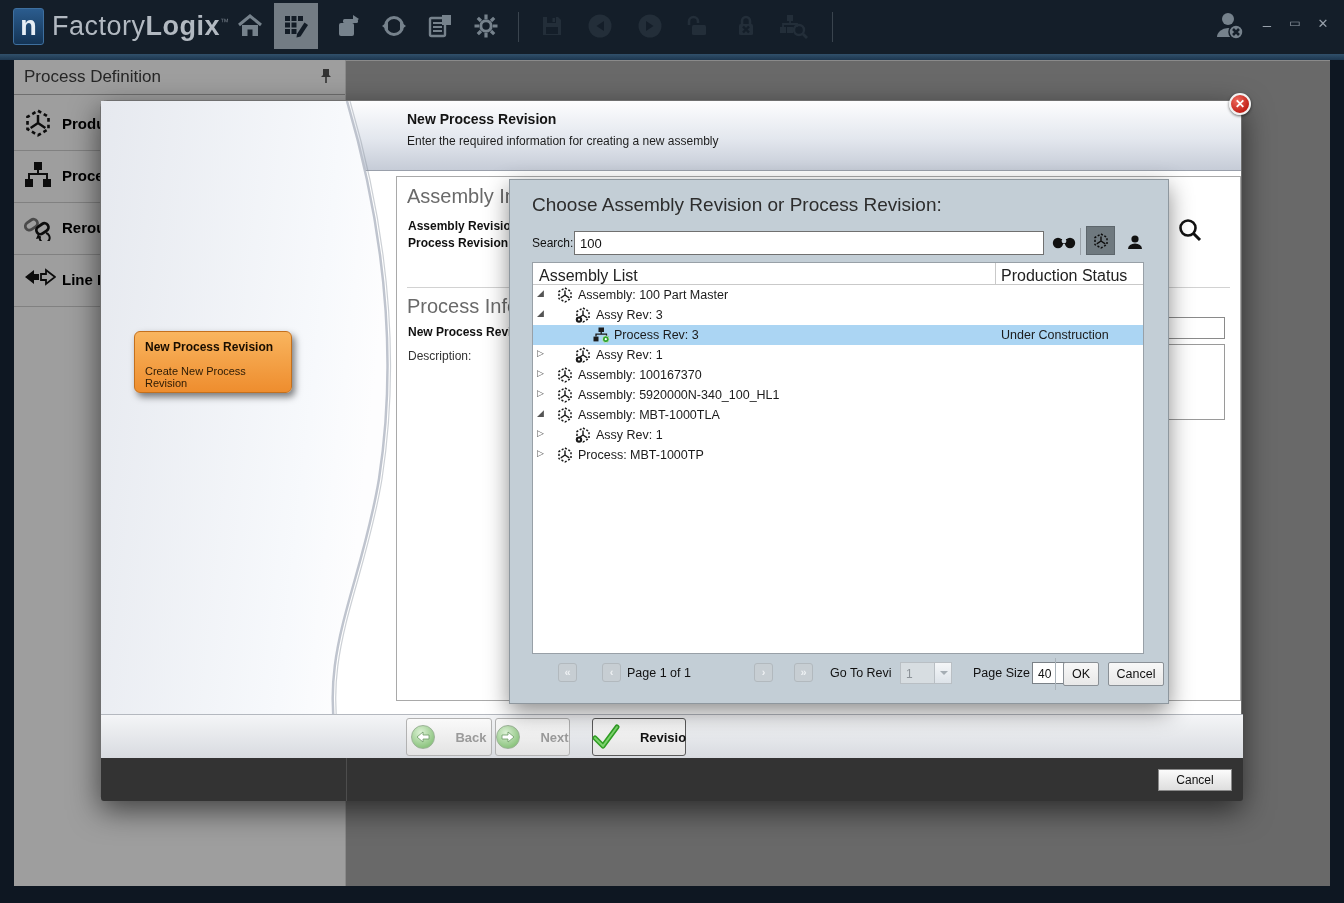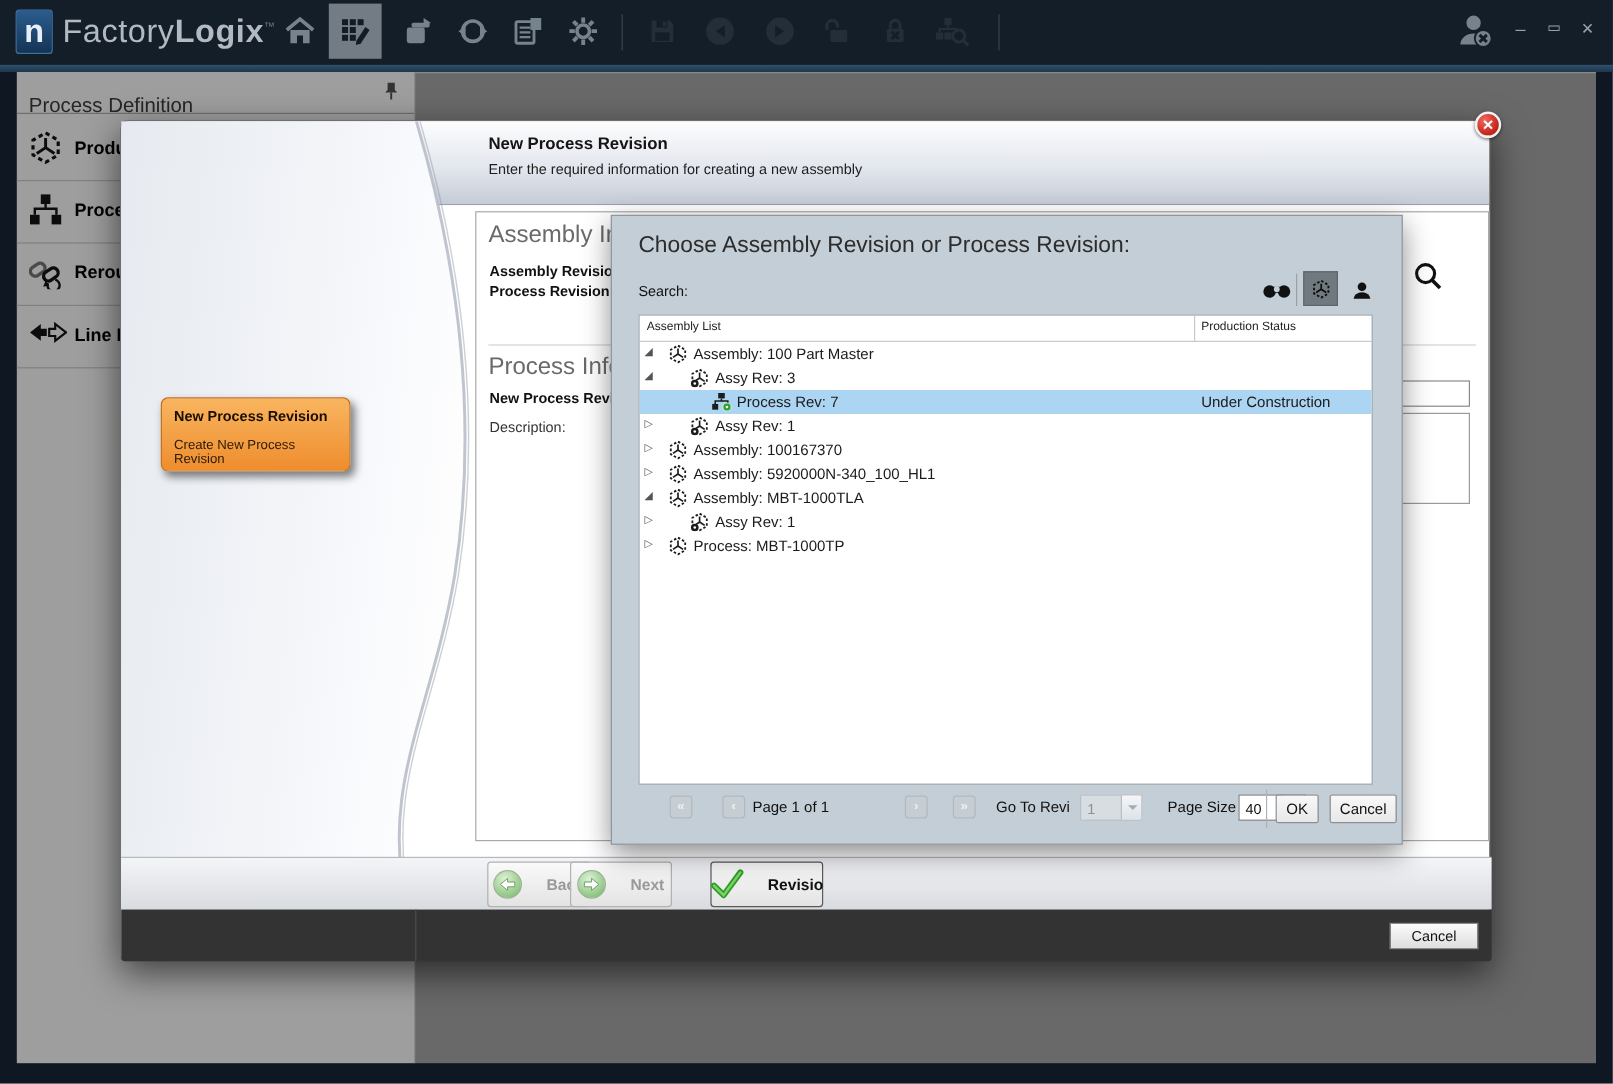--- a/index.html
+++ b/index.html
@@ -17,21 +17,21 @@
   .brand sup { font-size:9px; color:#6d7680; }
   .tb-icon { position:absolute; top:3px; width:44px; height:46px; display:flex; align-items:center; justify-content:center; color:#76828c; }
   .tb-icon.selected { background:#737c84; color:#131c26; }
   .tb-icon.disabled { color:#232e39; }
   .tb-divider { position:absolute; top:12px; width:1px; height:30px; background:#3a444e; }
   .win-ctrl { position:absolute; top:16px; color:#98a1ab; font-size:15px; width:22px; text-align:center; cursor:default; }
 
   
   .sidebar { position:absolute; left:14px; top:60px; width:331px; height:826px; background:#9e9e9e; }
   .sidebar-header { position:absolute; left:0; top:0; width:100%; height:35px; border-bottom:1px solid #6f6f6f; }
-  .sidebar-title { position:absolute; left:10px; top:7px; font-size:17px; font-weight:300; color:#262626;margin-top:11px; }
+  .sidebar-title { position:absolute; left:10px; top:7px; font-size:17px; font-weight:300; color:#262626; }
   .pin { position:absolute; right:12px; top:8px; color:#333; }
   .sb-item { position:absolute; left:0; width:100%; height:48px; }
   .sb-item .sb-ico { position:absolute; left:10px; top:9px; color:#0c0c0c; }
   .sb-item .sb-label { position:absolute; left:48px; top:15px; font-size:15px; font-weight:bold; color:#000; white-space:nowrap; }
   .sb-sep { position:absolute; left:0; width:100%; height:1px; background:#818181; }
   .mainarea { position:absolute; left:345px; top:60px; width:985px; height:826px; background:#696969; border-left:1px solid #8a8a8a; border-top:1px solid #8a8a8a; }
 
   
   .dialog { position:absolute; left:100px; top:100px; width:1142px; height:700px; background:#ffffff;
       border:1px solid #6f6f6f; border-radius:7px 7px 3px 3px; box-shadow:0 10px 30px rgba(0,0,0,.6); }
@@ -78,21 +78,21 @@
       border:1px solid #8e979e; box-shadow:0 8px 22px rgba(0,0,0,.45); }
   .pk-title { position:absolute; left:22px; top:14px; font-size:19px; font-weight:300; color:#2d2d2d; }
   .pk-search-label { position:absolute; left:22px; top:56px; font-size:12px; color:#111; }
   .pk-search-input { position:absolute; left:64px; top:51px; width:470px; height:24px; background:#fff; border:1px solid #707070; font-size:13px; color:#111; padding:3px 5px; font-family:"Liberation Sans",sans-serif; }
   .pk-binoc { position:absolute; left:542px; top:54px; color:#111; }
   .pk-vline { position:absolute; left:570px; top:48px; width:1px; height:27px; background:#9aa2a9; }
   .pk-cube-btn { position:absolute; left:576px; top:46px; width:29px; height:29px; background:#6f797f; border:1px solid #5d666c; display:flex; align-items:center; justify-content:center; color:#0d0d0d; }
   .pk-person-btn { position:absolute; left:611px; top:49px; width:27px; height:25px; display:flex; align-items:center; justify-content:center; color:#111; }
 
   .listbox { position:absolute; left:22px; top:82px; width:612px; height:392px; background:#fff; border:1px solid #98a0a7; }
-  .list-header { position:absolute; left:0; top:0; width:100%; height:22px; border-bottom:1px solid #c9c9c9; font-size:10px; color:#222; }
+  .list-header { position:absolute; left:0; top:0; width:100%; height:22px; border-bottom:1px solid #c9c9c9; font-size:16px; color:#222; }
   .col1-h { position:absolute; left:6px; top:4px; }
   .col2-h { position:absolute; left:468px; top:4px; }
   .col-div { position:absolute; left:462px; top:0; width:1px; height:22px; background:#c9c9c9; }
   .tree-row { position:absolute; left:0; width:100%; height:20px; font-size:12.5px; color:#1b1b1b; }
   .tree-row.selected { background:#abd5f3; }
   .tr-exp { position:absolute; left:4px; top:3px; width:12px; font-size:9px; color:#555; }
   .tr-ico { position:absolute; top:2px; }
   .tr-label { position:absolute; top:3px; white-space:nowrap; }
   .tr-status { position:absolute; left:468px; top:3px; white-space:nowrap; }
 
@@ -347,21 +347,21 @@
   <button class="wiz-btn" style="left:305px;width:86px">
     <span class="gcircle">
         <span>
           <svg width="14" height="14" viewBox="0 0 14 14" fill="currentColor">
             <path d="M13,5 H7 V2 L1,7 L7,12 V9 H13 Z" fill="#fff" stroke="#6d9a66" stroke-width="0.8"></path>
           </svg>
         </span>
       </span>
     <span>Back</span>
   </button>
-  <button class="wiz-btn" style="left:374px;width:85px">
+  <button class="wiz-btn" style="left:394px;width:75px">
     <span class="gcircle">
         <span>
           <svg width="14" height="14" viewBox="0 0 14 14" fill="currentColor">
             <path d="M1,5 H7 V2 L13,7 L7,12 V9 H1 Z" fill="#fff" stroke="#6d9a66" stroke-width="0.8"></path>
           </svg>
         </span>
       </span>
     <span>Next</span>
   </button>
   <button class="wiz-btn enabled" style="left:491px;width:94px">
@@ -373,20 +373,21 @@
   </button>
 
   <div class="darkstrip">
     <div class="strip-line"></div>
     <div class="cancel-btn">Cancel</div>
   </div>
 
   <div class="popup">
     <div class="pk-title">Choose Assembly Revision or Process Revision:</div>
     <div class="pk-search-label">Search:</div>
+    <input class="pk-search-input" value="100" style="">
     <div class="pk-binoc"><span><svg width="24" height="16" viewBox="0 0 24 16" fill="currentColor">
             <circle cx="6" cy="9" r="5.2"></circle>
             <circle cx="18" cy="9" r="5.2"></circle>
             <rect x="8" y="5" width="8" height="5"></rect>
             <circle cx="12" cy="7" r="2.4" fill="#c3ced6"></circle>
           </svg></span></div>
     <div class="pk-vline"></div>
     <div class="pk-cube-btn">
         <span>
           <svg width="16" height="16" viewBox="0 0 16 16" fill="currentColor">
@@ -438,21 +439,21 @@
             <span class="tr-ico" style="left:60px">
               <svg width="17" height="16" viewBox="0 0 17 16" fill="currentColor">
                 <rect x="5.5" y="0.5" width="5.5" height="4.5" fill="#1c1c1c"></rect>
                 <path d="M8.2,5 v2.2 M3,9.6 v-2.4 h10.5 v2.4" fill="none" stroke="#1c1c1c" stroke-width="1.3"></path>
                 <rect x="0.5" y="9.6" width="5" height="4.8" fill="#1c1c1c"></rect>
                 <rect x="10.8" y="9.6" width="5" height="4.8" fill="#1c1c1c"></rect>
                 <circle cx="12.8" cy="12.2" r="3.4" fill="#2fa52f" stroke="#eaf5ea" stroke-width="0.7"></circle>
                 <circle cx="12.8" cy="12.2" r="1.1" fill="#fff"></circle>
               </svg>
             </span>
-            <span class="tr-label" style="left:81px">Process Rev: 7</span>
+            <span class="tr-label" style="left:81px">Process Rev: 3</span>
             <span class="tr-status">Under Construction</span>
           </div>
           <div class="tree-row" style="top: 82px;">
             <span class="tr-exp">▷</span>
             <span class="tr-ico" style="left:42px">
               <svg width="16" height="16" viewBox="0 0 16 16" fill="currentColor">
                 <polygon points="8,1 14,4.5 14,11.5 8,15 2,11.5 2,4.5" fill="none" stroke="currentColor" stroke-width="1.5" stroke-dasharray="2.1,1.7"></polygon>
                 <path d="M8,8 L8,3.4 M8,8 L3.8,10.8 M8,8 L12.2,10.8" stroke="currentColor" stroke-width="1.4" fill="none"></path>
                 <circle cx="4" cy="12.6" r="3.2"></circle>
                 <circle cx="4" cy="12.6" r="1.1" fill="#fff"></circle>

